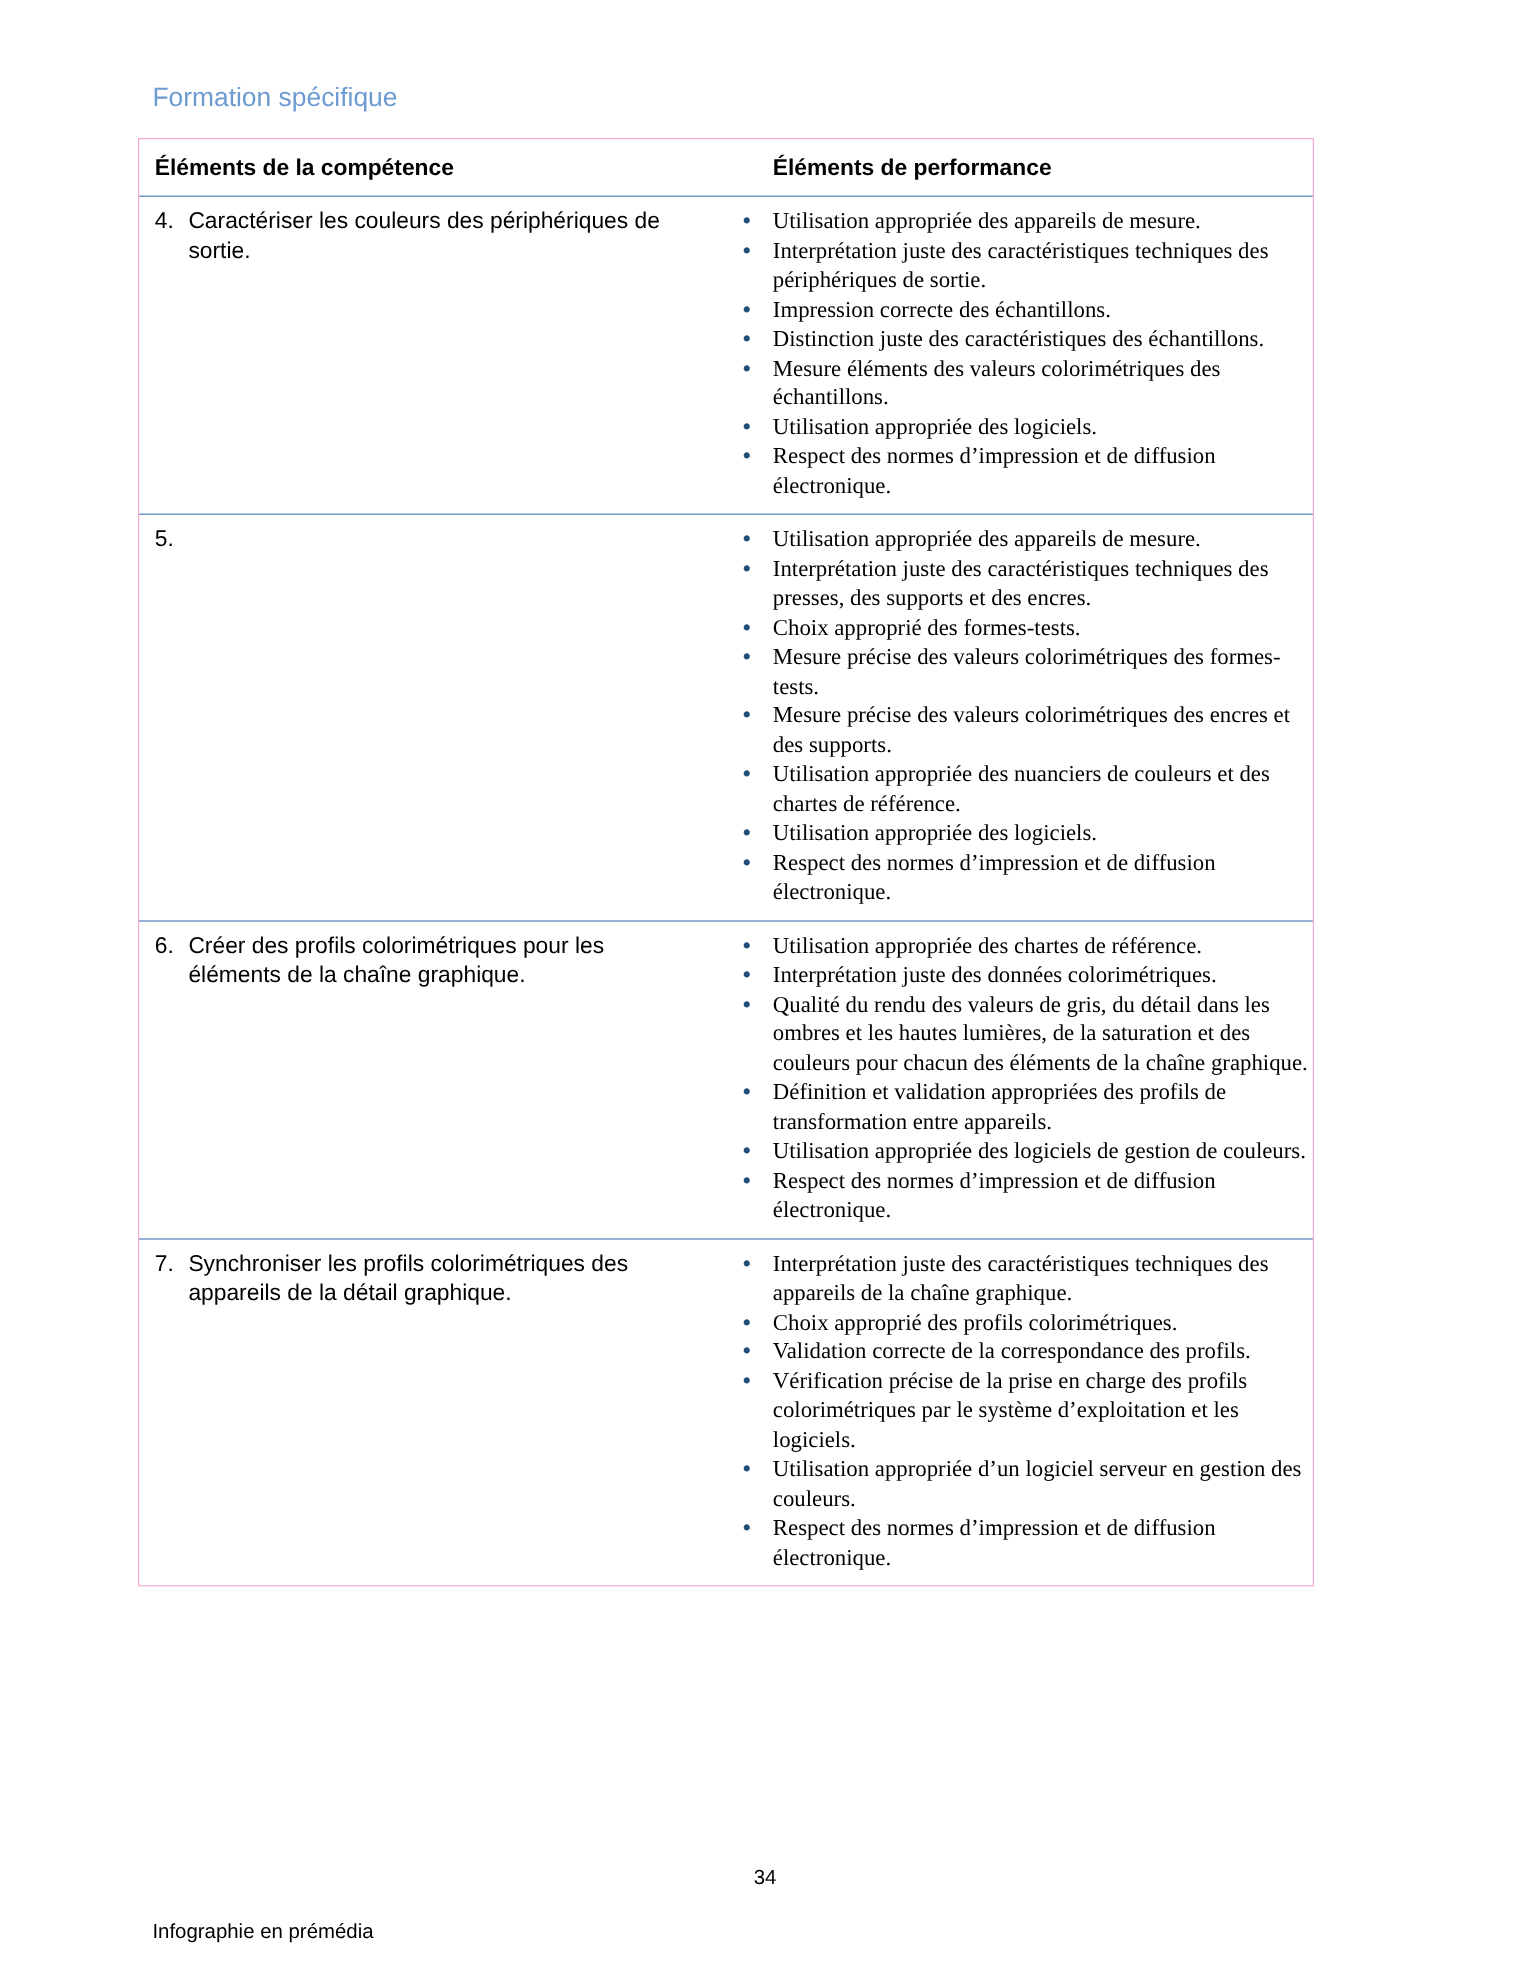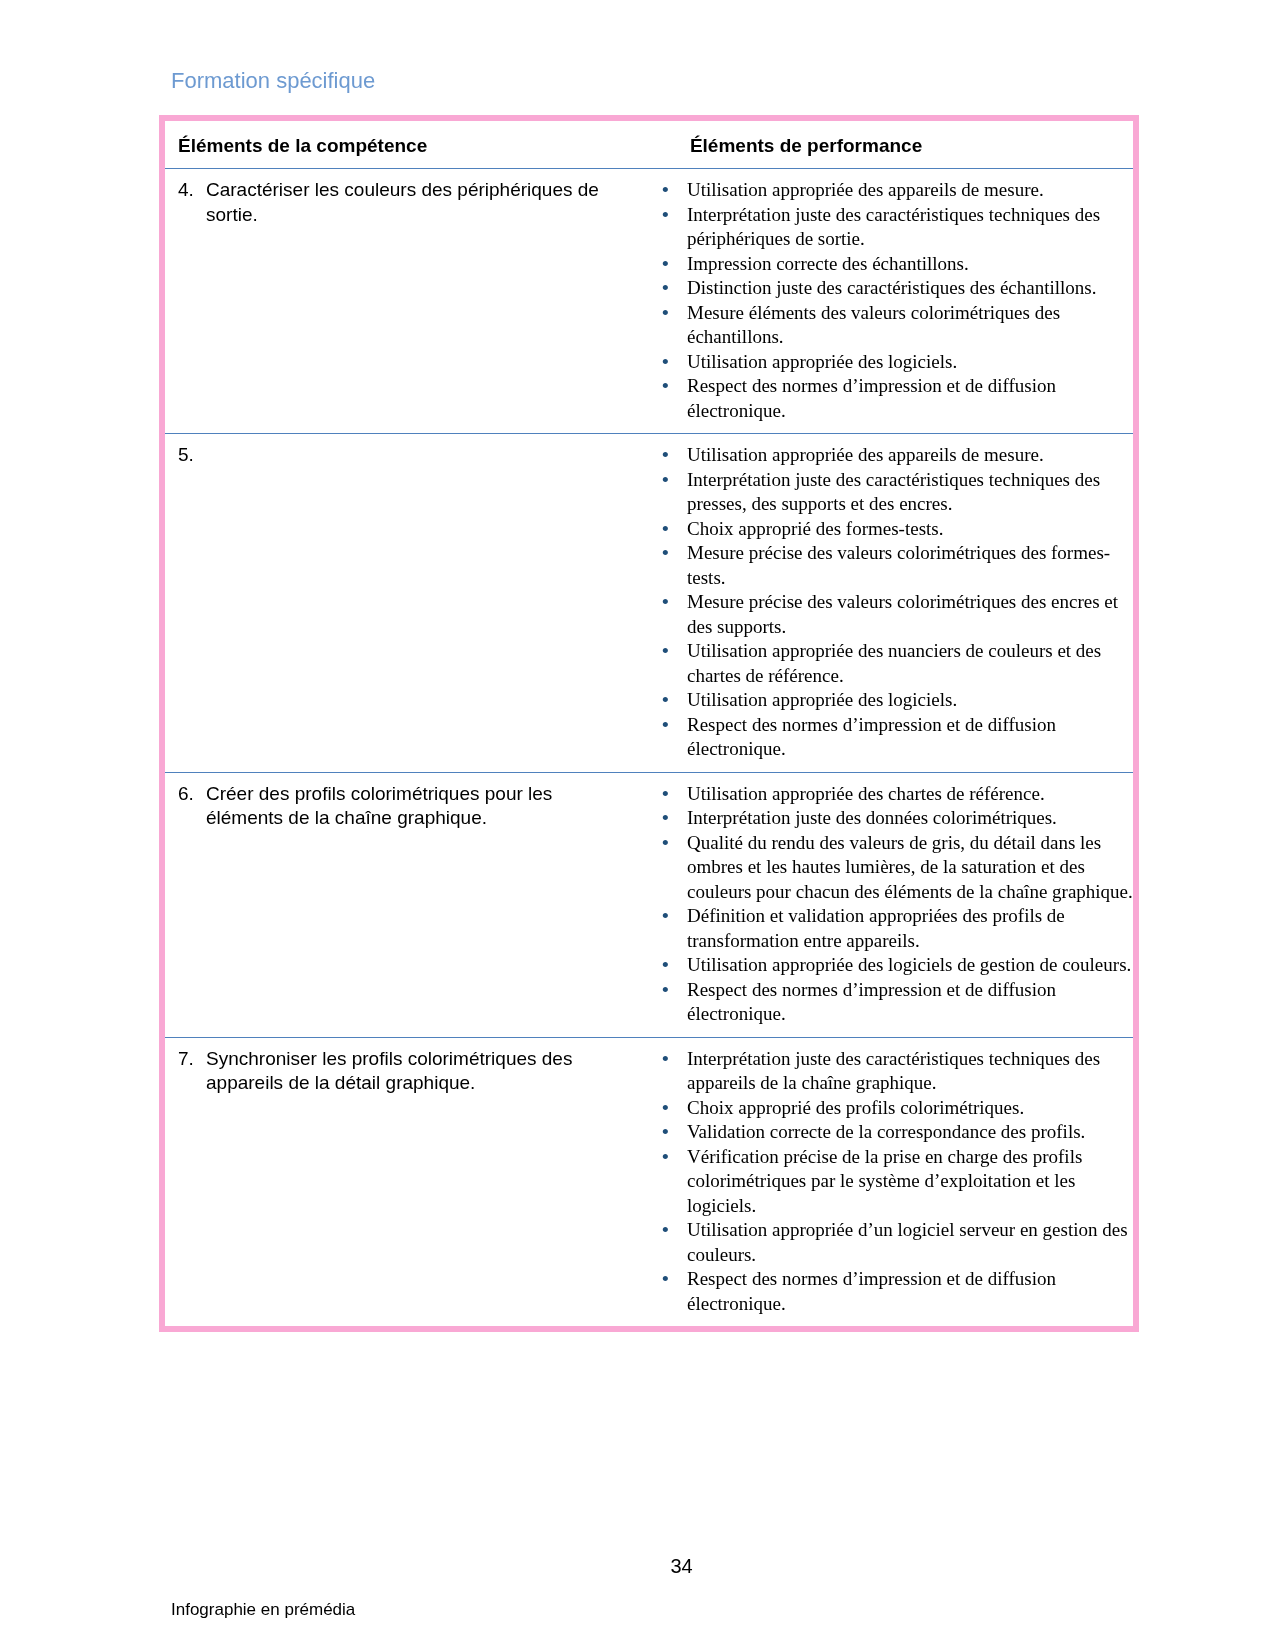--- a/index.html
+++ b/index.html
@@ -8,36 +8,35 @@
     font-family: "Liberation Sans", sans-serif;
     color: #000000;
     width: 1275px;
   }
   .page {
     position: relative;
     width: 1126px;
     height: 1650px;
     background: #ffffff;
     overflow: hidden;
-    margin-left: 44px;
   }
   .section-title {
     position: absolute;
     left: 127px;
     top: 68px;
     font-size: 22px;
     color: #6d9ad1;
     font-weight: 400;
   }
   .comp-table {
     position: absolute;
     left: 115px;
     top: 115px;
     width: 980px;
-    border: 6px solid #f9a8d4;
+    border: 1px solid #f9a8d4;
     background: #ffffff;
   }
   .thead {
     display: flex;
     border-bottom: 1.5px solid #4f81bd;
   }
   .th {
     font-weight: bold;
     font-size: 19px;
     line-height: 23px;
@@ -90,21 +89,21 @@
     top: 1600px;
     font-size: 17px;
     color: #000000;
   }
   .page-num {
     position: absolute;
     left: 0;
     top: 1555px;
     width: 1275px;
     text-align: center;
-    font-size: 20px;
+    font-size: 17px;
     color: #000000;
   }
 </style>
 </head>
 <body>
 
 <div class="page">
 
   <div class="section-title">Formation spécifique</div>
 

